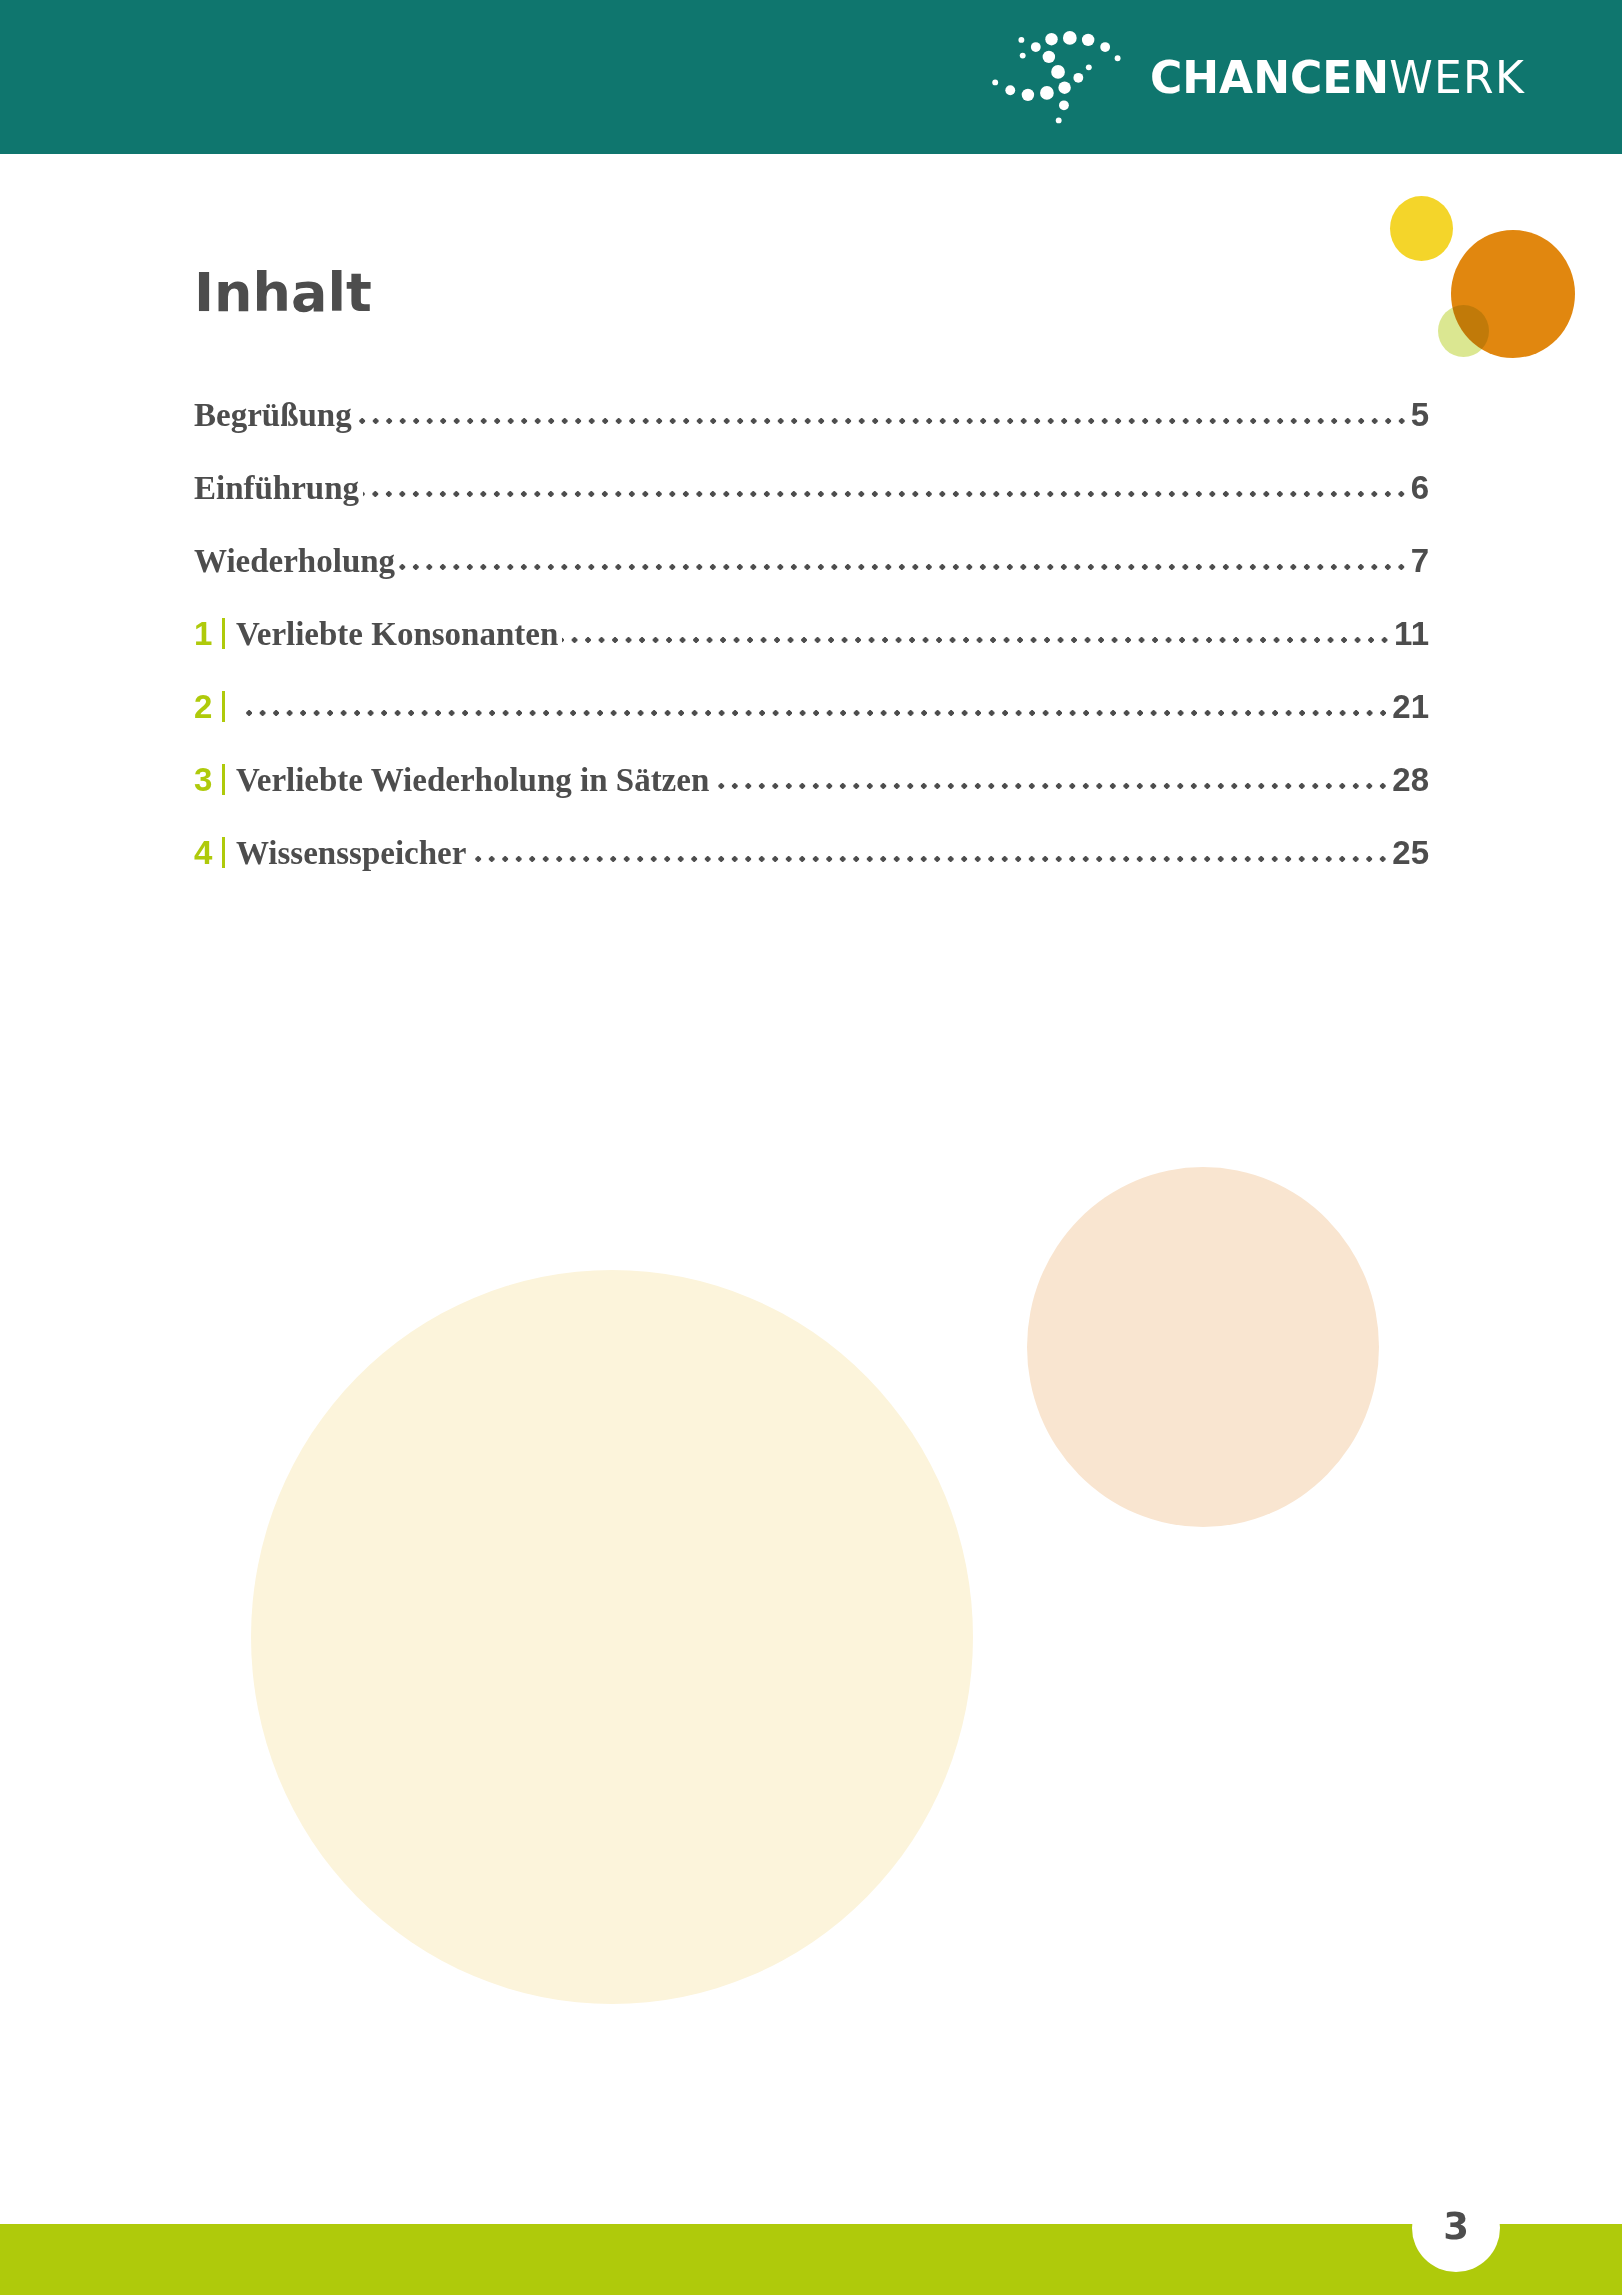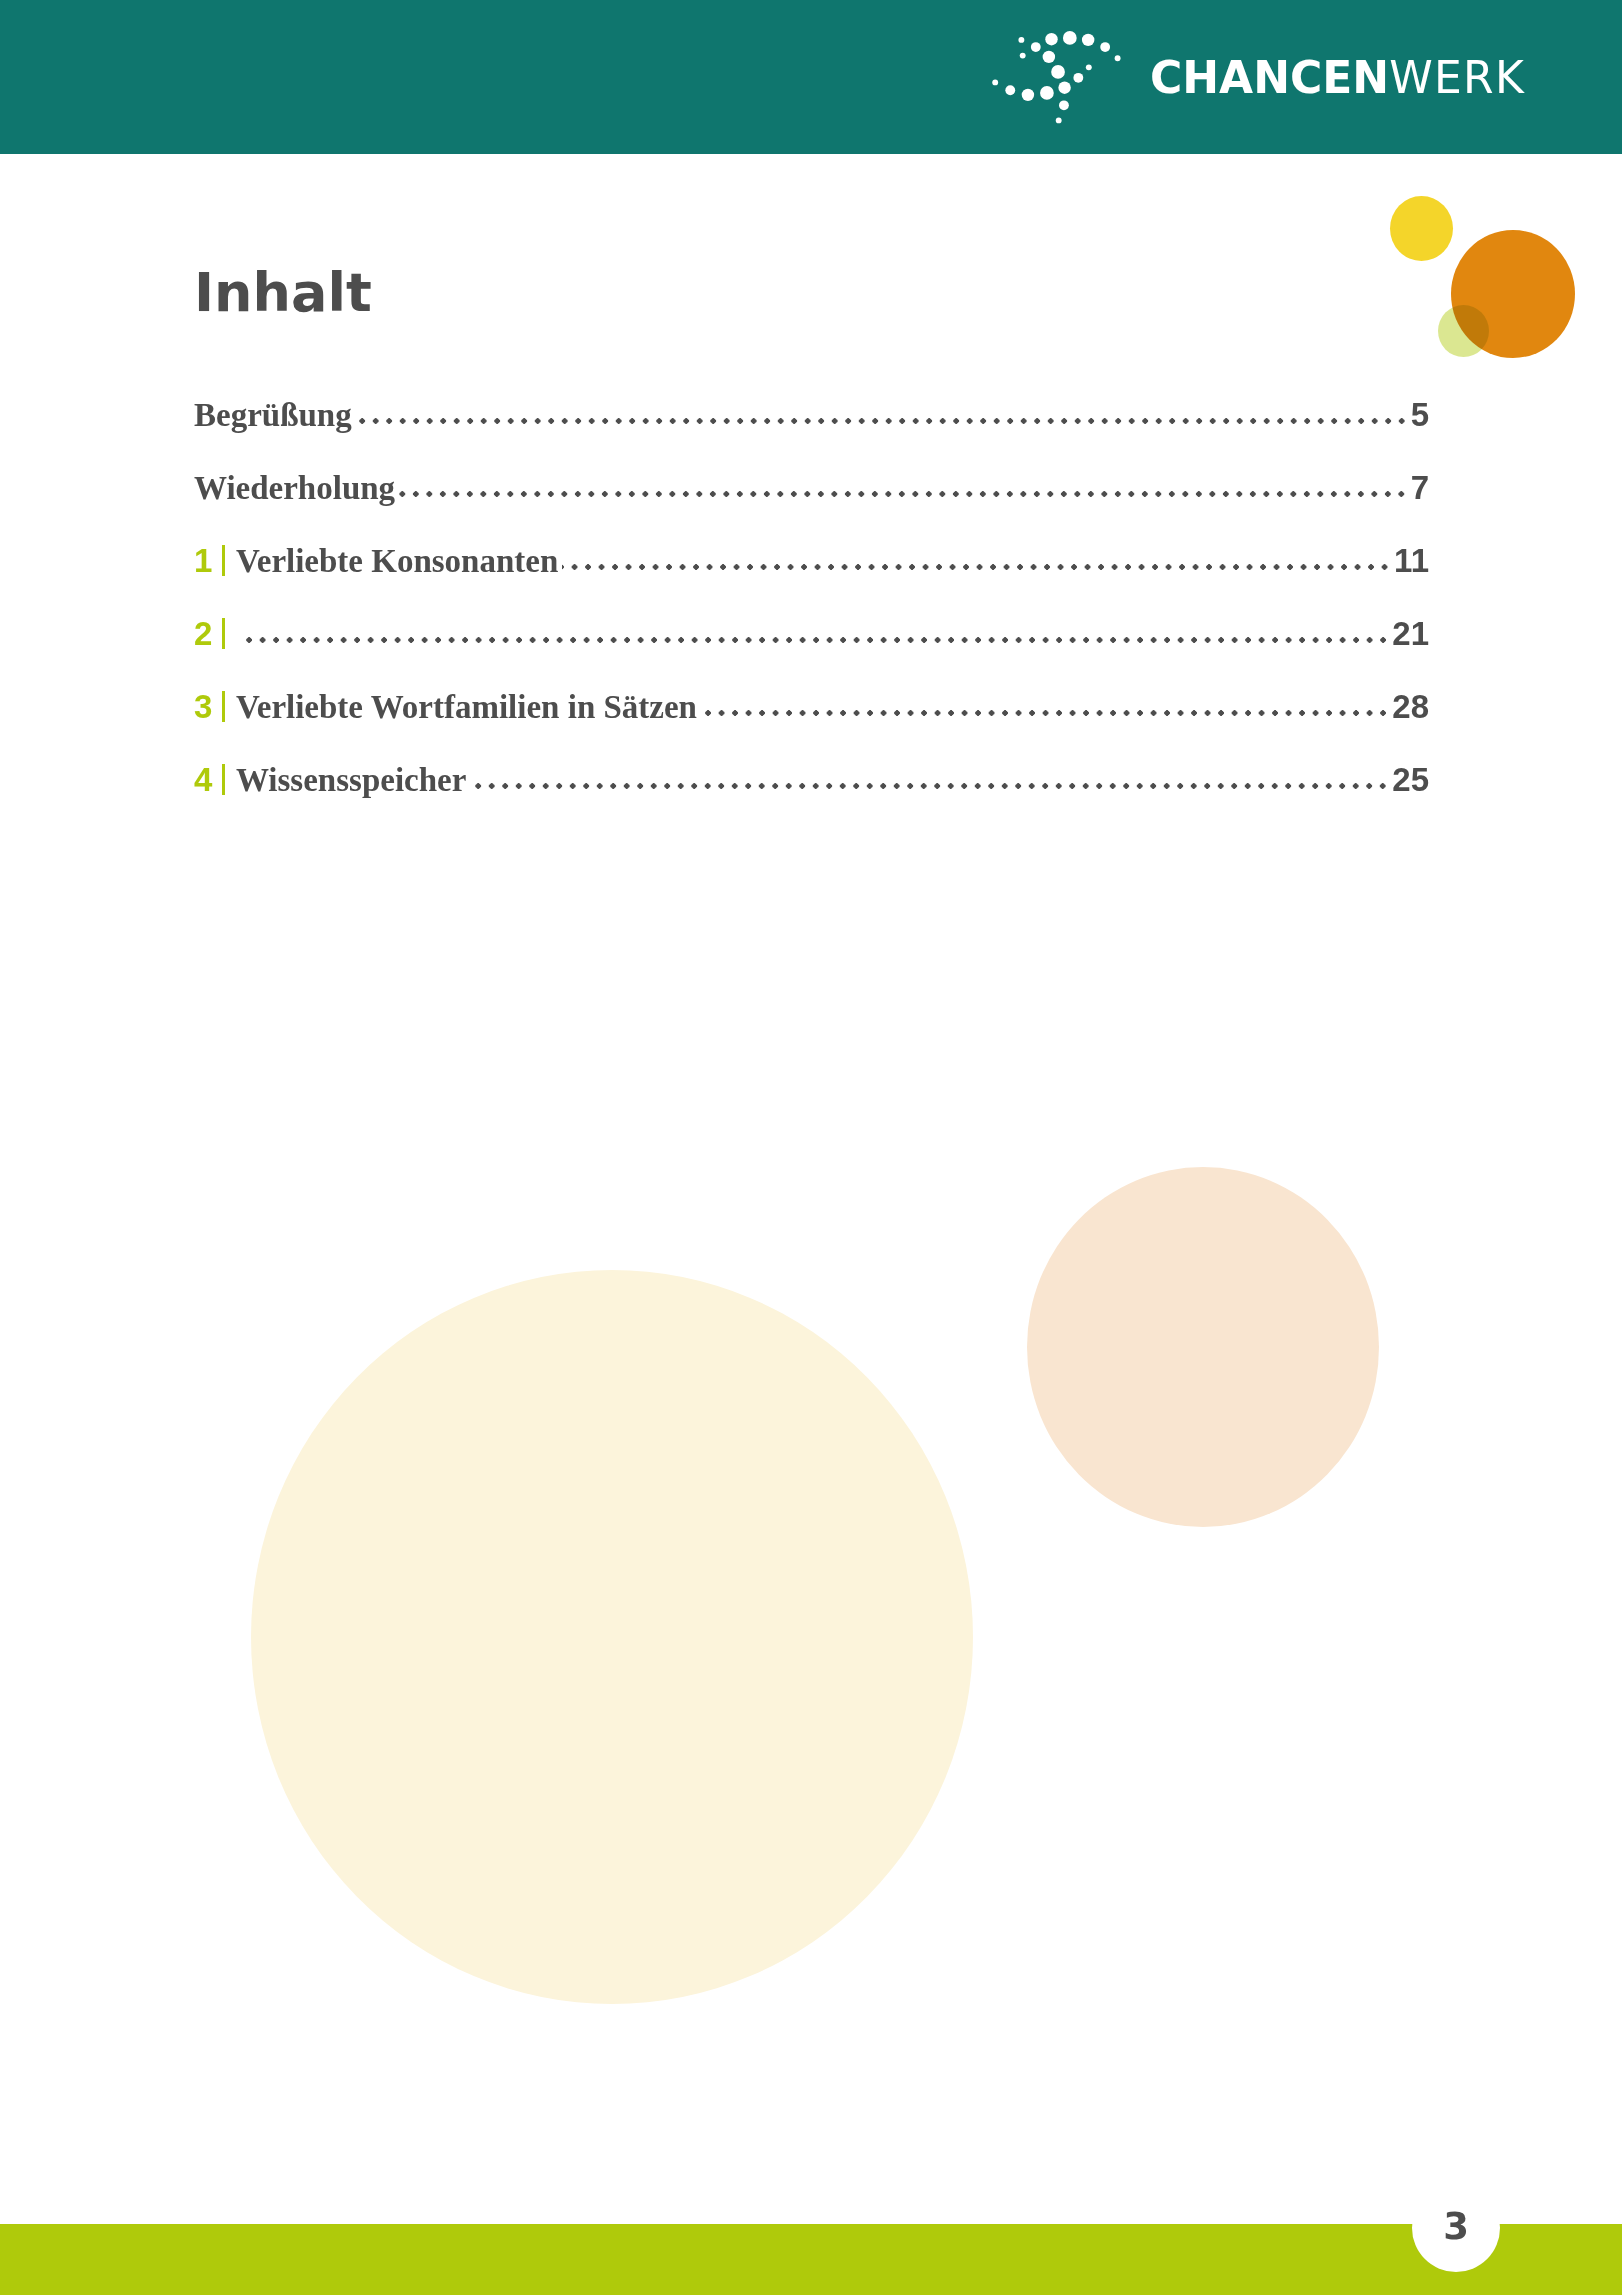--- a/index.html
+++ b/index.html
@@ -189,41 +189,46 @@
 
 <h1 class="page-title">Inhalt</h1>
 
 <div class="toc">
   <div class="toc-row">
     <span class="toc-label">Begrüßung</span>
     <span class="toc-leader"></span>
     <span class="toc-page">5</span>
   </div>
   <div class="toc-row">
+    <span class="toc-label">Einführung</span>
+    <span class="toc-leader"></span>
+    <span class="toc-page">6</span>
+  </div>
+  <div class="toc-row">
     <span class="toc-label">Wiederholung</span>
     <span class="toc-leader"></span>
     <span class="toc-page">7</span>
   </div>
   <div class="toc-row">
     <span class="toc-num">1</span>
     <span class="toc-sep"></span>
     <span class="toc-label">Verliebte Konsonanten</span>
     <span class="toc-leader"></span>
     <span class="toc-page">11</span>
   </div>
   <div class="toc-row">
     <span class="toc-num">2</span>
     <span class="toc-sep"></span>
     <span class="toc-leader"></span>
     <span class="toc-page">21</span>
   </div>
   <div class="toc-row">
     <span class="toc-num">3</span>
     <span class="toc-sep"></span>
-    <span class="toc-label">Verliebte Wortfamilien in Sätzen</span>
+    <span class="toc-label">Verliebte Wiederholung in Sätzen</span>
     <span class="toc-leader"></span>
     <span class="toc-page">28</span>
   </div>
   <div class="toc-row">
     <span class="toc-num">4</span>
     <span class="toc-sep"></span>
     <span class="toc-label">Wissensspeicher</span>
     <span class="toc-leader"></span>
     <span class="toc-page">25</span>
   </div>

